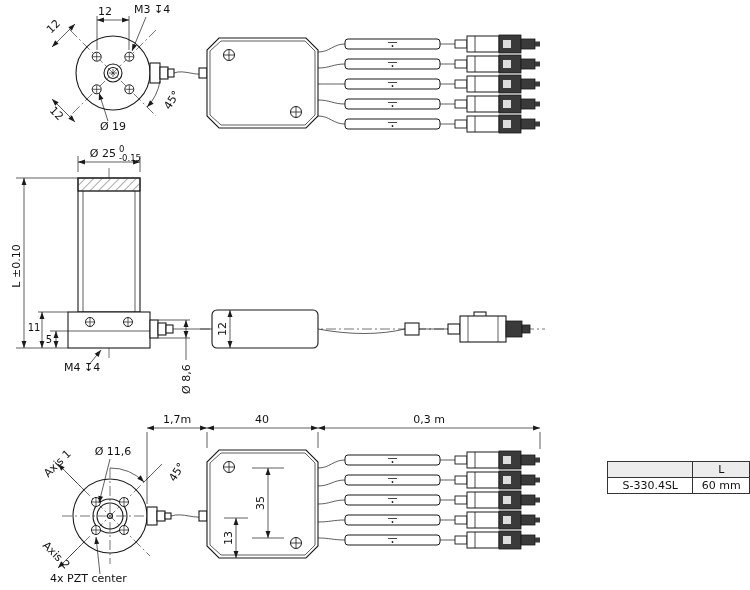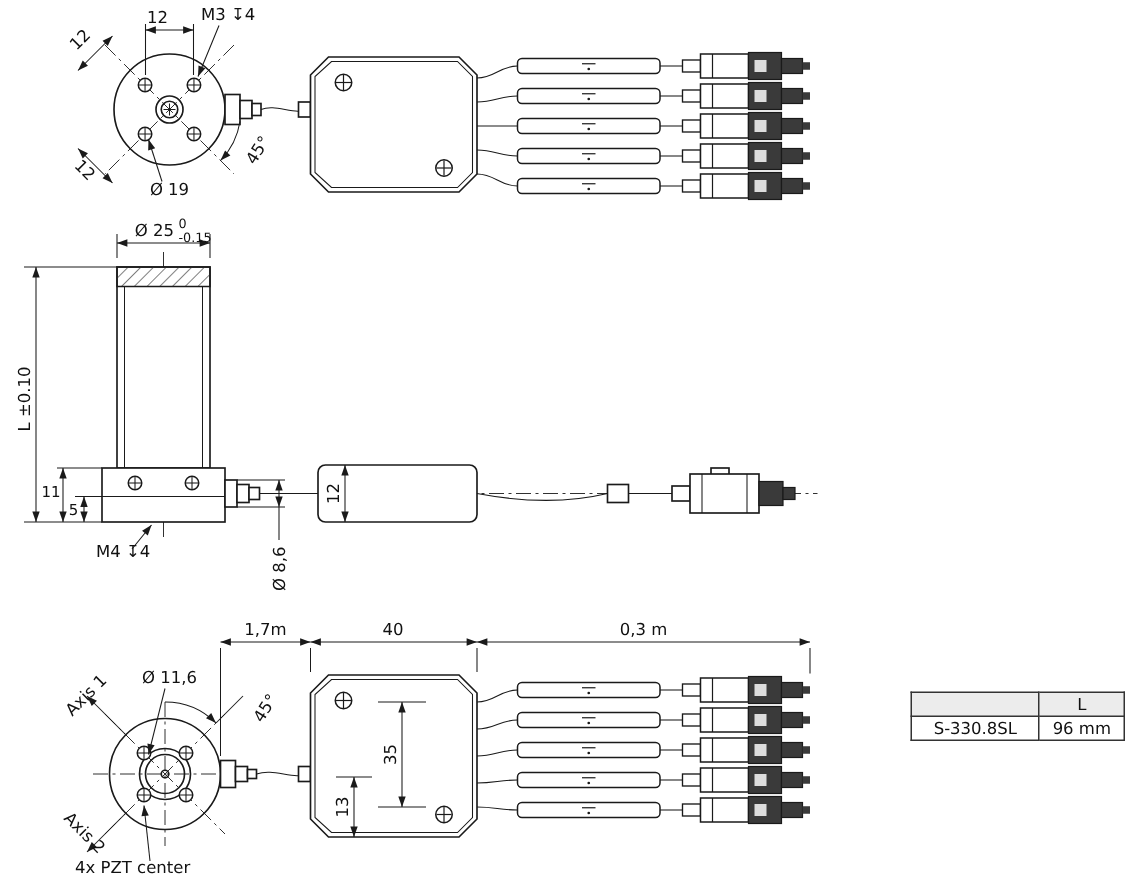--- a/index.html
+++ b/index.html
@@ -297,18 +297,18 @@
   </g>
 </svg>
 
 <table class="spec-table">
   <tbody>
         <tr>
     <th class="model"></th>
     <th class="len">L</th>
   </tr>
   <tr>
-    <td class="model">S-330.8SL</td>
-    <td class="len">96 mm</td>
+    <td class="model">S-330.4SL</td>
+    <td class="len">60 mm</td>
   </tr>
 </tbody>
     </table>
 </div>
 
 </body></html>

